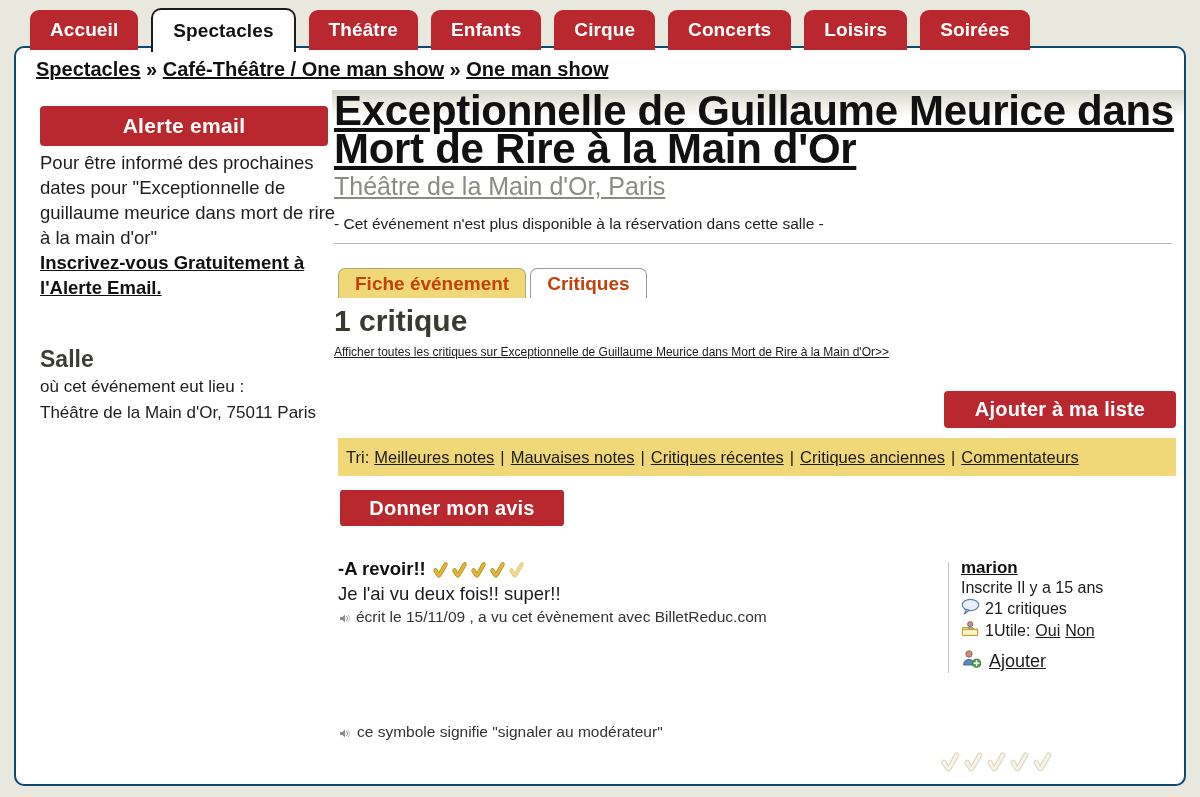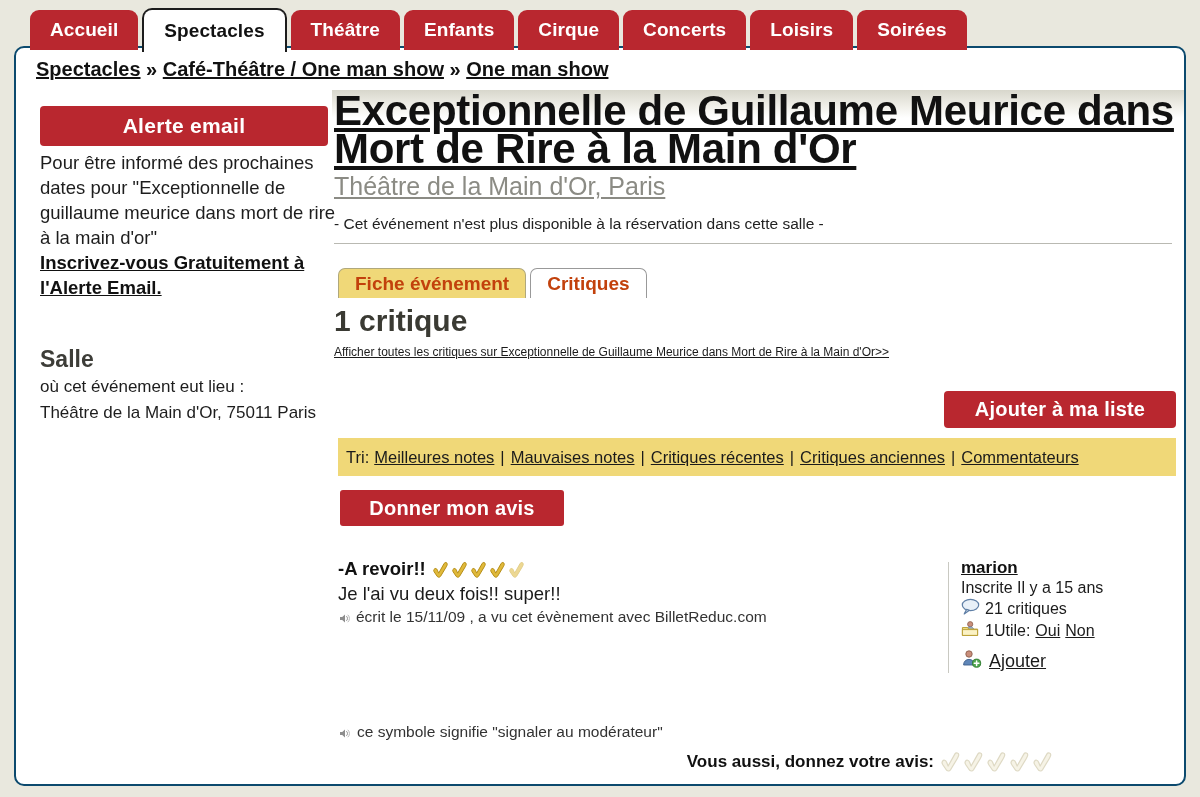--- a/index.html
+++ b/index.html
@@ -10,21 +10,21 @@
     font-family: "Liberation Sans", sans-serif;
     overflow: hidden;
   }
 
   
   .navbar {
     position: absolute; top: 0; left: 0;
     width: 1200px; height: 50px;
     display: flex; align-items: flex-end;
     padding-left: 30px;
-    gap: 4px;
+    gap: 13px;
   }
   .nav-tab {
     height: 40px;
     background: #b9272f;
     color: #ffffff;
     font-size: 19px;
     font-weight: bold;
     border-radius: 9px 9px 0 0;
     display: flex; align-items: center; justify-content: center;
     padding: 0 20px;
@@ -469,21 +469,20 @@
   <div class="footer">
     <div class="foot-note">
       <span class="report-icon" id="report-icon-2"><svg width="13" height="13" viewBox="0 0 13 13">
             <path d="M2 5 h2.2 L7 2.6 v7.8 L4.2 8 H2 Z" fill="#8d8d8d"></path>
             <path d="M8.4 4.2 a3 3 0 0 1 0 4.6" stroke="#8d8d8d" stroke-width="1" fill="none"></path>
             <path d="M9.8 2.8 a5 5 0 0 1 0 7.4" stroke="#b0b0b0" stroke-width="0.9" fill="none"></path>
           </svg></span>
       <span>ce symbole signifie "signaler au modérateur"</span>
     </div>
     <div class="foot-rate">
-      <span class="foot-rate-label">Vous aussi, donnez votre avis:</span>
       <span class="ticks" id="footer-ticks">
           <span class="tick">
             <svg width="22" height="21" viewBox="0 0 20 19">
               <g opacity="1">
                 <path d="M2.2 9.4 C3.4 7.6 5.2 8.2 6.0 10.2 L7.4 13.6 L13.6 2.6 C14.6 0.9 17.3 1.6 17.0 3.8 C16.9 4.7 16.4 5.6 15.9 6.5 L9.6 17.0 C8.6 18.6 6.3 18.5 5.5 16.8 L2.4 12.2 C1.8 11.2 1.6 10.2 2.2 9.4 Z" fill="#f6f3e6" stroke="#ded9c4" stroke-width="1.1" stroke-linejoin="round"></path>
               </g>
             </svg>
           </span>
           <span class="tick">
             <svg width="22" height="21" viewBox="0 0 20 19">

